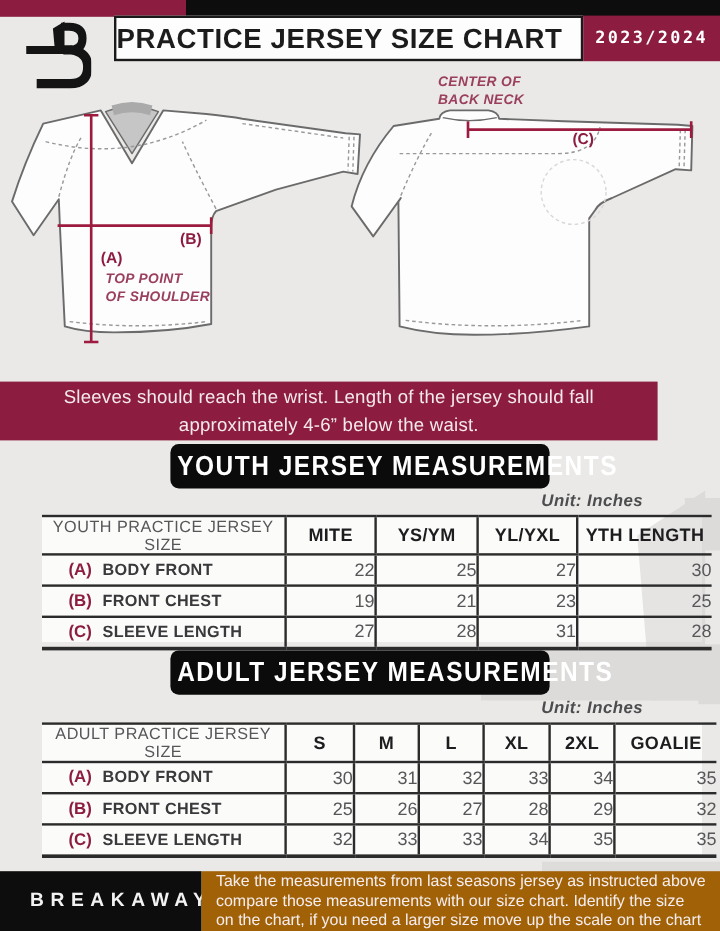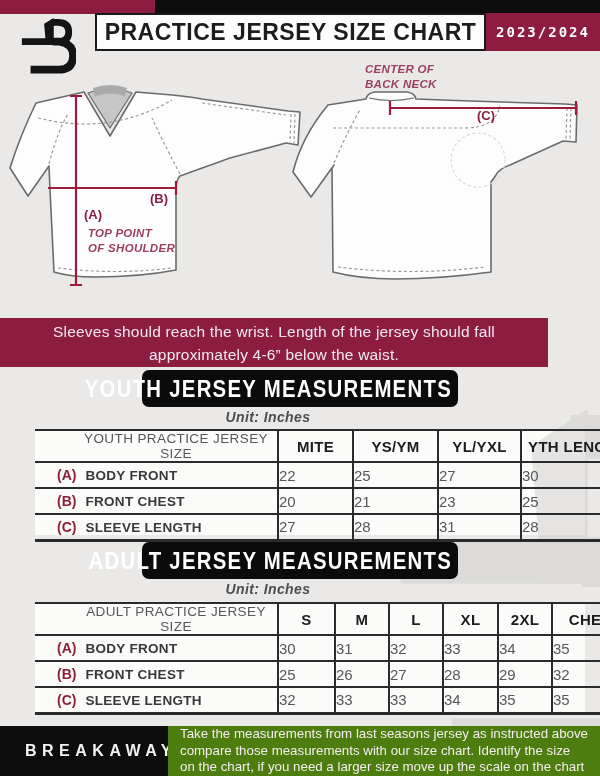--- a/index.html
+++ b/index.html
@@ -7,21 +7,21 @@
   #page{position:relative;width:600px;height:776px;background:#eae9e7;overflow:hidden;}
 
   
   .strip{position:absolute;top:0;height:14px;}
   .strip-maroon{left:0;width:155px;background:#8c1d40;}
   .strip-black{left:155px;width:445px;background:#0d0d0d;}
 
   
   .logo{position:absolute;left:18px;top:14px;width:58px;height:64px;}
   .title-box{position:absolute;left:95px;top:13px;width:391px;height:38px;background:#fdfdfd;
-    border:2px solid #1a1a1a;box-sizing:border-box;display:flex;align-items:center;justify-content:center;}
+    border:2px solid #1a1a1a;box-sizing:border-box;display:flex;align-items:center;justify-content:flex-start;}
   .title-box span{font-size:23px;font-weight:800;color:#1c1c1c;letter-spacing:.5px;white-space:nowrap;}
   .season-box{position:absolute;left:486px;top:13px;width:114px;height:38px;background:#8c1d40;
     display:flex;align-items:center;justify-content:center;}
   .season-box span{font-family:"DejaVu Sans Mono",monospace;font-size:14px;font-weight:700;color:#fff;letter-spacing:2px;}
 
   
   #diagram-svg{position:absolute;left:0;top:48px;width:600px;height:272px;}
   .ann-key{position:absolute;font-size:13px;font-weight:800;color:#8c1d40;}
   .ann-cap{position:absolute;font-size:11.5px;font-style:italic;font-weight:600;color:#9a3f5e;
     line-height:14.5px;white-space:pre-line;letter-spacing:.3px;}
@@ -29,48 +29,48 @@
   
   .notice{position:absolute;left:0;top:318px;width:548px;height:49px;background:#8c1d40;
     display:flex;align-items:center;justify-content:center;}
   .notice div{color:#f4e9ed;font-size:15.5px;line-height:23px;text-align:center;white-space:pre-line;letter-spacing:.2px;}
 
   
   #watermark{position:absolute;left:378px;top:390px;width:340px;height:400px;z-index:2;opacity:.5;}
 
   
   .pill{position:absolute;left:142px;width:316px;height:37px;background:#0b0b0b;border-radius:7px;
-    display:flex;align-items:center;justify-content:flex-end;z-index:3;}
+    display:flex;align-items:center;justify-content:flex-start;z-index:3;}
   .pill span{color:#fff;font-size:21px;font-weight:800;letter-spacing:1.3px;transform:scale(.97,1.1);white-space:nowrap;}
-  .unit{position:absolute;left:0;width:536px;text-align:center;font-size:14px;font-style:italic;
+  .unit{position:absolute;left:0;width:536px;text-align:right;font-size:14px;font-style:italic;
     font-weight:600;color:#4d4d4f;z-index:3;letter-spacing:.4px;}
 
   
   .table-bg{position:absolute;left:35px;width:550px;background:#fbfbfa;z-index:1;}
   .tbl-wrap{position:absolute;left:35px;width:550px;z-index:3;}
   table{width:550px;border-collapse:collapse;table-layout:fixed;background:transparent;}
   tr{height:26px;}
   tr:first-child{height:31px;}
   th,td{padding:0;border-bottom:2px solid #2b2b2b;}
   tr:first-child th{border-top:2px solid #2b2b2b;}
   tr:last-child td{border-bottom:3px solid #2b2b2b;}
   .sizeh,.val{border-left:2px solid #2b2b2b;}
-  .lblh{width:202px;text-align:center;font-weight:400;color:#57575a;font-size:13.5px;letter-spacing:.4px;padding-left:40px;}
+  .lblh{width:202px;text-align:center;font-weight:400;color:#57575a;font-size:13.5px;letter-spacing:.4px;}
   .sizeh{text-align:center;font-weight:700;color:#1d1d1f;font-size:15px;letter-spacing:.3px;}
   .rowlbl{text-align:left;padding-left:22px;}
   .rowlbl .key{color:#8c1d40;font-weight:800;font-size:14px;margin-right:9px;}
   .rowlbl .lab{color:#39393b;font-weight:600;font-size:13.5px;letter-spacing:.3px;}
-  .val{text-align:left;color:#57575a;font-size:15px;}
+  .val{text-align:right;color:#57575a;font-size:15px;}
 
   
   .footer-black{position:absolute;left:0;top:726px;width:168px;height:50px;background:#0d0d0d;z-index:4;
     display:flex;align-items:center;}
   .footer-black svg{margin-left:15px;}
   .brand-text{color:#f2f2f2;font-size:16px;font-weight:700;letter-spacing:5.5px;margin-left:10px;}
-  .footer-maroon{position:absolute;left:168px;top:726px;width:432px;height:50px;background:#4d7c0f;z-index:4;
+  .footer-maroon{position:absolute;left:168px;top:726px;width:432px;height:50px;background:#a16207;z-index:4;
     display:flex;align-items:center;box-sizing:border-box;padding-left:12px;}
   .footer-maroon div{color:#f6edf0;font-size:13.3px;line-height:16.6px;font-weight:500;white-space:pre-line;}
 </style>
 </head>
 <body>
 
 <div id="page">
 
   <div class="strip strip-maroon"></div>
   <div class="strip strip-black"></div>
@@ -163,21 +163,21 @@
           </tr>
           <tr>
             <td class="rowlbl"><span class="key">(A)</span><span class="lab">BODY FRONT</span></td>
             <td class="val">22</td>
             <td class="val">25</td>
             <td class="val">27</td>
             <td class="val">30</td>
           </tr>
           <tr>
             <td class="rowlbl"><span class="key">(B)</span><span class="lab">FRONT CHEST</span></td>
-            <td class="val">20</td>
+            <td class="val">19</td>
             <td class="val">21</td>
             <td class="val">23</td>
             <td class="val">25</td>
           </tr>
           <tr>
             <td class="rowlbl"><span class="key">(C)</span><span class="lab">SLEEVE LENGTH</span></td>
             <td class="val">27</td>
             <td class="val">28</td>
             <td class="val">31</td>
             <td class="val">28</td>
@@ -194,21 +194,21 @@
   <div class="tbl-wrap" style="top:602px;">
       <table>
         <tbody>
           <tr>
             <th class="lblh">ADULT PRACTICE JERSEY SIZE</th>
             <th class="sizeh" style="width: 55px;">S</th>
             <th class="sizeh" style="width: 52px;">M</th>
             <th class="sizeh" style="width: 52px;">L</th>
             <th class="sizeh" style="width: 53px;">XL</th>
             <th class="sizeh" style="width: 52px;">2XL</th>
-            <th class="sizeh" style="width: 84px;">CHEST</th>
+            <th class="sizeh" style="width: 84px;">GOALIE</th>
           </tr>
           <tr>
             <td class="rowlbl"><span class="key">(A)</span><span class="lab">BODY FRONT</span></td>
             <td class="val">30</td>
             <td class="val">31</td>
             <td class="val">32</td>
             <td class="val">33</td>
             <td class="val">34</td>
             <td class="val">35</td>
           </tr>

